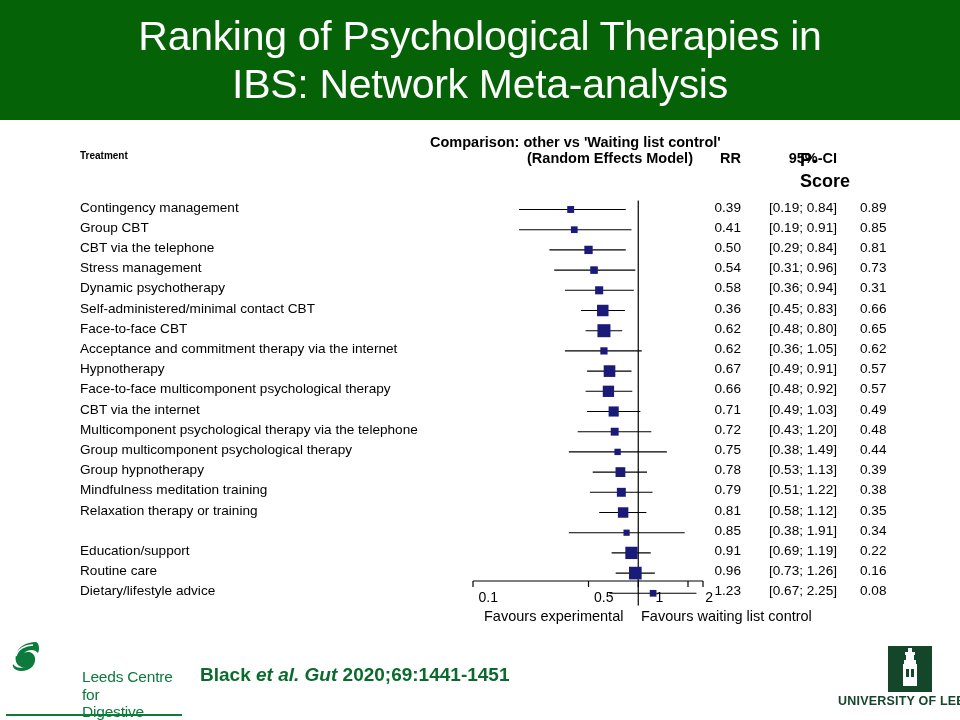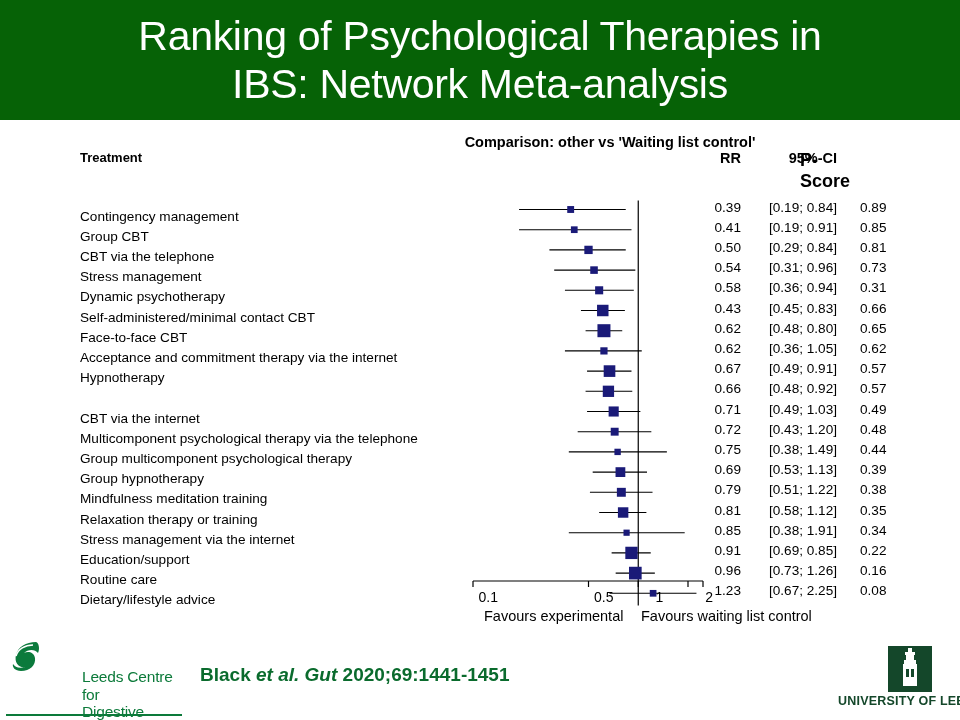--- a/index.html
+++ b/index.html
@@ -23,24 +23,24 @@
 
   
   #forest{
     position:absolute;left:0;top:120px;width:960px;height:520px;
   }
 
   
   #plot-header{position:absolute;left:0;top:0;width:960px;height:60px;}
   #hdr-treatment{
     position:absolute;left:80px;top:30px;
-    font-size:13px;font-weight:bold;white-space:nowrap;
+    font-size:10px;font-weight:bold;white-space:nowrap;
   }
   #hdr-comparison{
-    position:absolute;left:430px;top:14px;width:360px;text-align:center;
+    position:absolute;left:430px;top:14px;width:360px;text-align:left;
     font-size:14.5px;font-weight:bold;white-space:nowrap;
   }
   #hdr-model{
     position:absolute;left:430px;top:30px;width:360px;text-align:center;
     font-size:14.5px;font-weight:bold;white-space:nowrap;
   }
   #hdr-rr{
     position:absolute;left:697px;top:30px;width:44px;text-align:right;
     font-size:14.5px;font-weight:bold;
   }
@@ -49,21 +49,21 @@
     font-size:14.5px;font-weight:bold;
   }
   #hdr-pscore{
     position:absolute;left:800px;top:30px;width:62px;text-align:left;
     font-size:18px;font-weight:bold;
   }
 
   
   .row{position:absolute;left:0;width:960px;height:20.2px;}
   .row .label{
-    position:absolute;left:80px;top:0px;font-size:13.6px;white-space:nowrap;margin-top:9px;
+    position:absolute;left:80px;top:0px;font-size:13.6px;white-space:nowrap;
   }
   .row .rr{
     position:absolute;left:697px;top:0px;width:44px;text-align:right;
     font-size:13.6px;
   }
   .row .ci{
     position:absolute;left:745px;top:0px;width:92px;text-align:right;
     font-size:13.6px;white-space:nowrap;
   }
   .row .ps{
@@ -121,20 +121,21 @@
 <div id="title-banner">
   <div class="tline">Ranking of Psychological Therapies in</div>
   <div class="tline">IBS: Network Meta-analysis</div>
 </div>
 
 <div id="forest">
 
   <div id="plot-header">
     <div id="hdr-treatment">Treatment</div>
     <div id="hdr-comparison">Comparison: other vs 'Waiting list control'</div>
+    <div id="hdr-model">(Random Effects Model)</div>
     <div id="hdr-rr">RR</div>
     <div id="hdr-ci">95%-CI</div>
     <div id="hdr-pscore">P-Score</div>
   </div>
 
   <div id="rows-container">
       <div class="row" style="top: 79.5px;">
         <span class="label">Contingency management</span>
         <span class="rr">0.39</span>
         <span class="ci">[0.19; 0.84]</span>
@@ -159,21 +160,21 @@
         <span class="ps">0.73</span>
       </div>
       <div class="row" style="top: 160.3px;">
         <span class="label">Dynamic psychotherapy</span>
         <span class="rr">0.58</span>
         <span class="ci">[0.36; 0.94]</span>
         <span class="ps">0.31</span>
       </div>
       <div class="row" style="top: 180.5px;">
         <span class="label">Self-administered/minimal contact CBT</span>
-        <span class="rr">0.43</span>
+        <span class="rr">0.36</span>
         <span class="ci">[0.45; 0.83]</span>
         <span class="ps">0.66</span>
       </div>
       <div class="row" style="top: 200.7px;">
         <span class="label">Face-to-face CBT</span>
         <span class="rr">0.62</span>
         <span class="ci">[0.48; 0.80]</span>
         <span class="ps">0.65</span>
       </div>
       <div class="row" style="top: 220.9px;">
@@ -182,20 +183,21 @@
         <span class="ci">[0.36; 1.05]</span>
         <span class="ps">0.62</span>
       </div>
       <div class="row" style="top: 241.1px;">
         <span class="label">Hypnotherapy</span>
         <span class="rr">0.67</span>
         <span class="ci">[0.49; 0.91]</span>
         <span class="ps">0.57</span>
       </div>
       <div class="row" style="top: 261.3px;">
+        <span class="label">Face-to-face multicomponent psychological therapy</span>
         <span class="rr">0.66</span>
         <span class="ci">[0.48; 0.92]</span>
         <span class="ps">0.57</span>
       </div>
       <div class="row" style="top: 281.5px;">
         <span class="label">CBT via the internet</span>
         <span class="rr">0.71</span>
         <span class="ci">[0.49; 1.03]</span>
         <span class="ps">0.49</span>
       </div>
@@ -206,46 +208,45 @@
         <span class="ps">0.48</span>
       </div>
       <div class="row" style="top: 321.9px;">
         <span class="label">Group multicomponent psychological therapy</span>
         <span class="rr">0.75</span>
         <span class="ci">[0.38; 1.49]</span>
         <span class="ps">0.44</span>
       </div>
       <div class="row" style="top: 342.1px;">
         <span class="label">Group hypnotherapy</span>
-        <span class="rr">0.69</span>
+        <span class="rr">0.78</span>
         <span class="ci">[0.53; 1.13]</span>
         <span class="ps">0.39</span>
       </div>
       <div class="row" style="top: 362.3px;">
         <span class="label">Mindfulness meditation training</span>
         <span class="rr">0.79</span>
         <span class="ci">[0.51; 1.22]</span>
         <span class="ps">0.38</span>
       </div>
       <div class="row" style="top: 382.5px;">
         <span class="label">Relaxation therapy or training</span>
         <span class="rr">0.81</span>
         <span class="ci">[0.58; 1.12]</span>
         <span class="ps">0.35</span>
       </div>
       <div class="row" style="top: 402.7px;">
-        <span class="label">Stress management via the internet</span>
         <span class="rr">0.85</span>
         <span class="ci">[0.38; 1.91]</span>
         <span class="ps">0.34</span>
       </div>
       <div class="row" style="top: 422.9px;">
         <span class="label">Education/support</span>
         <span class="rr">0.91</span>
-        <span class="ci">[0.69; 0.85]</span>
+        <span class="ci">[0.69; 1.19]</span>
         <span class="ps">0.22</span>
       </div>
       <div class="row" style="top: 443.1px;">
         <span class="label">Routine care</span>
         <span class="rr">0.96</span>
         <span class="ci">[0.73; 1.26]</span>
         <span class="ps">0.16</span>
       </div>
       <div class="row" style="top: 463.3px;">
         <span class="label">Dietary/lifestyle advice</span>

